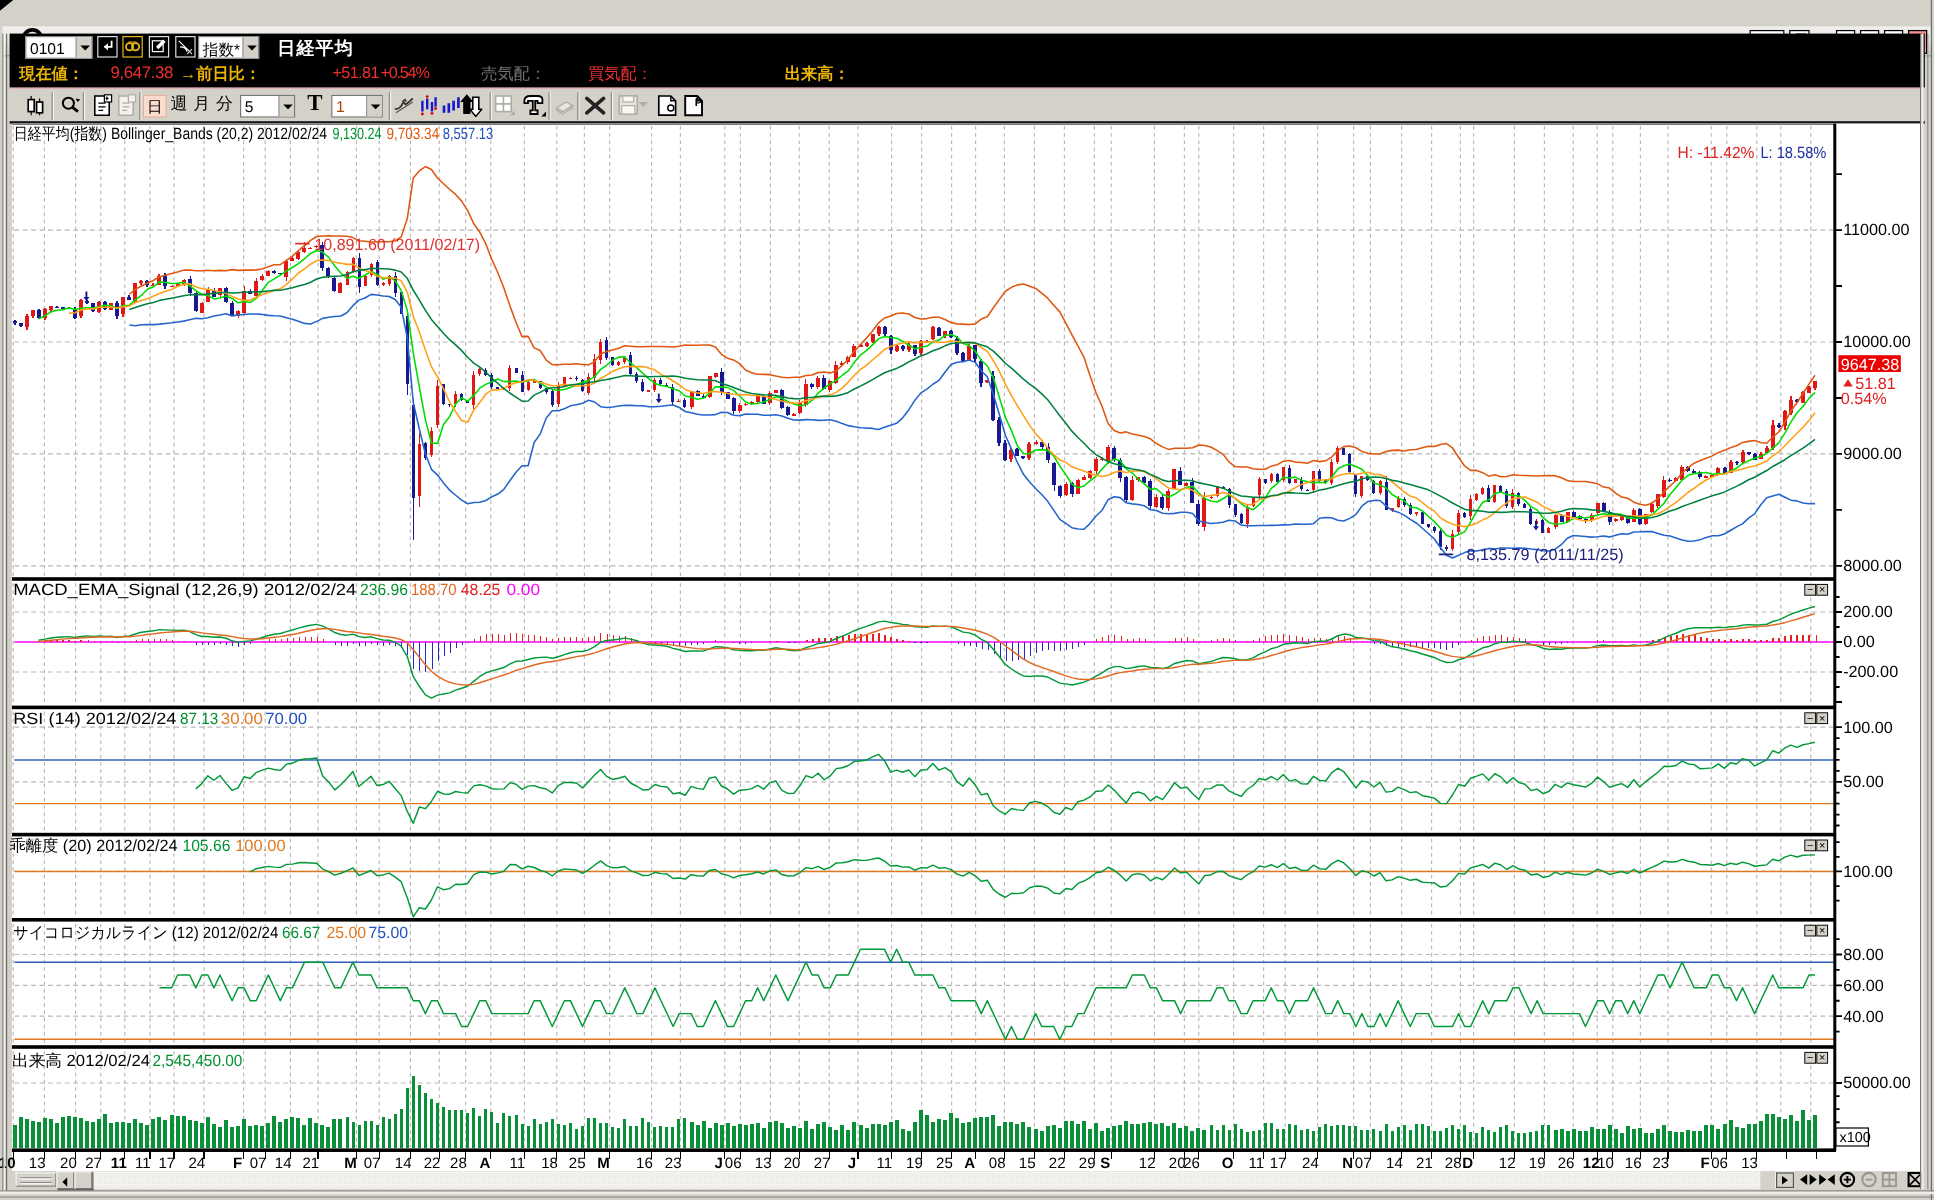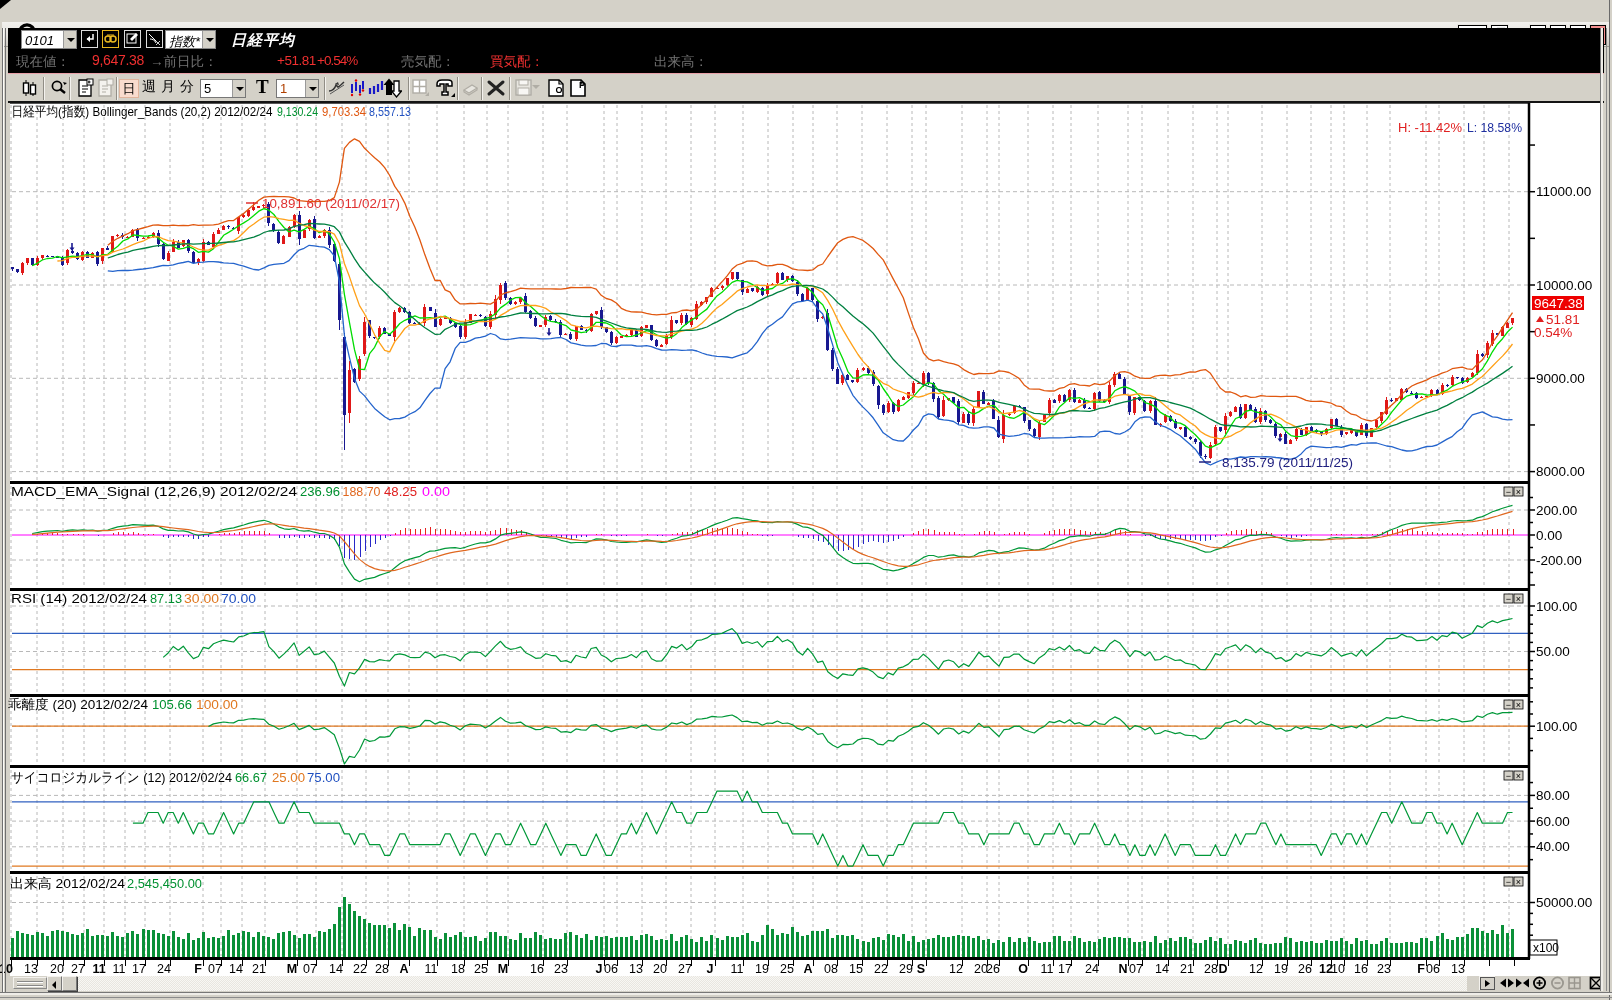--- a/index.html
+++ b/index.html
@@ -5,29 +5,29 @@
 *{box-sizing:border-box;font-family:"Liberation Sans",sans-serif;}
 #win{position:relative;width:1612px;height:1000px;background:#d4d1c8;overflow:hidden;}
 
 #tbar{position:absolute;left:2px;top:2px;width:1608px;height:25px;
  background:linear-gradient(#f2f1ee,#e4e2dd 55%,#cfccc4);border-bottom:1px solid #9a978f;margin-top:20px;}
 #tbar .ttl{position:absolute;left:39px;top:5px;font-size:13px;color:#000;letter-spacing:1px;}
 .tb{position:absolute;top:3px;height:20px;background:#fff;border:1px solid #000;
  box-shadow:0 0 0 1px #e8e6e1;font-size:12px;font-weight:bold;color:#000;text-align:center;line-height:17px;}
 
 #qp{position:absolute;left:8px;top:28px;width:1596px;height:45px;background:#000;}
-#qp .r1{position:absolute;left:0;top:0;height:23px;width:100%;font-style:italic;}
+#qp .r1{position:absolute;left:0;top:0;height:23px;width:100%;}
 #qp .r2{position:absolute;left:0;top:23px;height:21px;width:100%;font-size:13.5px;}
 .combo{position:absolute;background:#fff;border:1px solid #888;height:19px;}
 .combo .ar{position:absolute;right:0;top:0;width:13px;height:100%;background:#d4d1c8;
  border-left:1px solid #999;}
 .combo .ar:after{content:"";position:absolute;left:3px;top:7px;border:4px solid transparent;border-top-color:#000;}
 .combo .tx{position:absolute;left:3px;top:2px;font-size:13px;color:#000;}
 .qbtn{position:absolute;top:2px;width:17px;height:18px;background:#000;border:1px solid #ddd;}
-#qp .lbl{color:#737373;} 
+#qp .lbl{color:#eab308;font-weight:bold;} 
 #qp .red{color:#f03030;} #qp .cyan{color:#737373;margin-left:47px;}
 #pinkline{position:absolute;left:8px;top:73px;width:1596px;height:1px;background:#e8a0a8;}
 
 #tool{position:absolute;left:8px;top:74px;width:1596px;height:29px;background:#d4d1c8;border-bottom:2px solid #141414;}
 .sep{position:absolute;top:3px;height:23px;width:2px;border-left:1px solid #908d85;border-right:1px solid #f4f2ee;}
 .tbt{position:absolute;top:4px;font-size:14px;color:#000;}
 
 #chartbg{position:absolute;left:10px;top:103px;width:1590px;height:873px;background:#fff;}
 
 #sbar{position:absolute;left:10px;top:976px;width:1590px;height:15px;background:#d4d1c8;}

